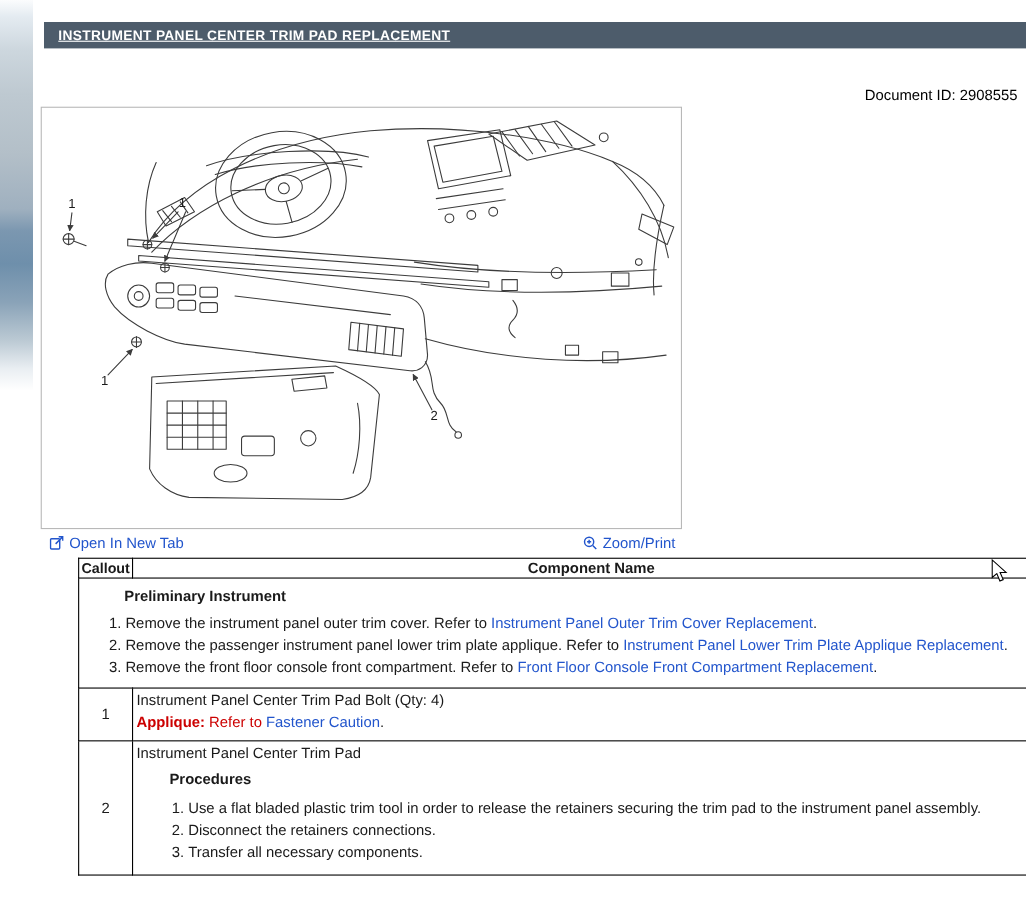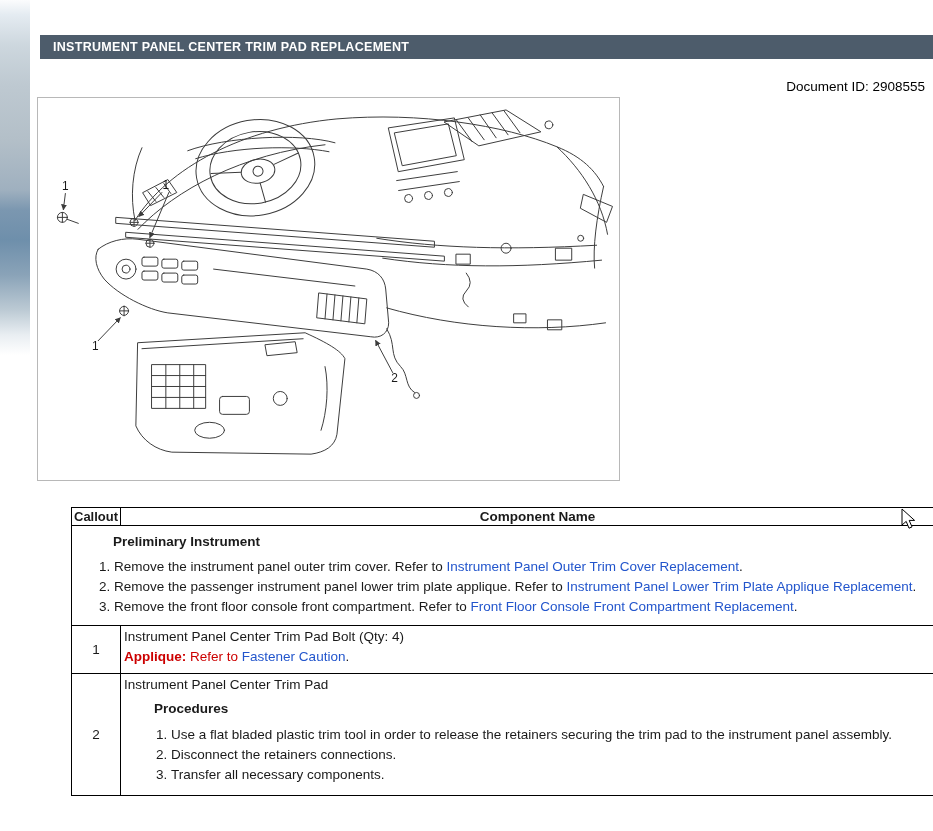--- a/index.html
+++ b/index.html
@@ -10,24 +10,24 @@
     color: #1a1a1a; overflow: hidden; margin: 0 auto;
   }
   .left-strip {
     position: absolute; left: 0; top: 0; width: 30px; height: 100%;
     background: linear-gradient(180deg,
       #fbfcfd 0px, #e4ebf1 15px, #cdd7de 45px, #bec9d1 85px, #b3bfc8 140px,
       #9fb0bf 190px, #7b97b0 210px, #6e8fab 240px, #8aa3b8 275px,
       #bccad4 310px, #e9eef2 335px, #ffffff 355px, #ffffff 100%);
   }
   .title-bar {
-    position: absolute; left: 40px; right: 0; top: 35px; height: 24px;
+    position: absolute; left: 40px; right: 0; top: 20px; height: 24px;
     background: var(--header-bar, #4d5c6b); color: #fff;
     font-size: 12.5px; font-weight: bold; line-height: 24px;
-    padding-left: 13px; letter-spacing: .3px;
+    padding-left: 13px; letter-spacing: .3px; text-decoration: underline;
   }
   .doc-id { position: absolute; top: 79px; right: 8px; font-size: 13.5px; color: #000; }
 
   .figure-wrap { position: absolute; left: 37px; top: 97px; width: 583px; }
   .figure-box { width: 583px; height: 384px; border: 1px solid #b8b8b8; background: #fff; }
   svg.illustration { display: block; width: 100%; height: 100%; }
   .illustration path, .illustration rect, .illustration circle, .illustration ellipse {
     fill: none; stroke: #3c3c3c; stroke-width: 1; stroke-linecap: round; stroke-linejoin: round;
   }
   .illustration .labels text { fill: #1a1a1a; stroke: none; font-size: 12px; text-anchor: middle; }
@@ -163,20 +163,36 @@
           <text x="128" y="91">1</text>
           <path d="M124 95 L101 119" marker-end="url(#ah)"></path>
           <path d="M131 95 L112 140" marker-end="url(#ah)"></path>
           <text x="57" y="253">1</text>
           <path d="M60 244 L82 221" marker-end="url(#ah)"></path>
           <text x="358" y="285">2</text>
           <path d="M356 276 L339 244" marker-end="url(#ah)"></path>
         </g>
       </svg>
     </div>
+    <div class="figure-links">
+      <a class="fig-link">
+        <svg width="13" height="13" viewBox="0 0 14 14">
+          <rect x="1" y="3" width="9" height="10" rx="1"></rect>
+          <path d="M6 8 L13 1 M9 1 H13 V5"></path>
+        </svg>
+        <span>Open In New Tab</span>
+      </a>
+      <a class="fig-link">
+        <svg width="13" height="13" viewBox="0 0 14 14">
+          <circle cx="6" cy="6" r="4.5"></circle>
+          <path d="M9.5 9.5 L13 13 M4 6 H8 M6 4 V8"></path>
+        </svg>
+        <span>Zoom/Print</span>
+      </a>
+    </div>
   </div>
 
   <table class="callout-table">
     <thead>
       <tr>
         <th class="col-callout">Callout</th>
         <th class="col-name">Component Name</th>
       </tr>
     </thead>
     <tbody>

